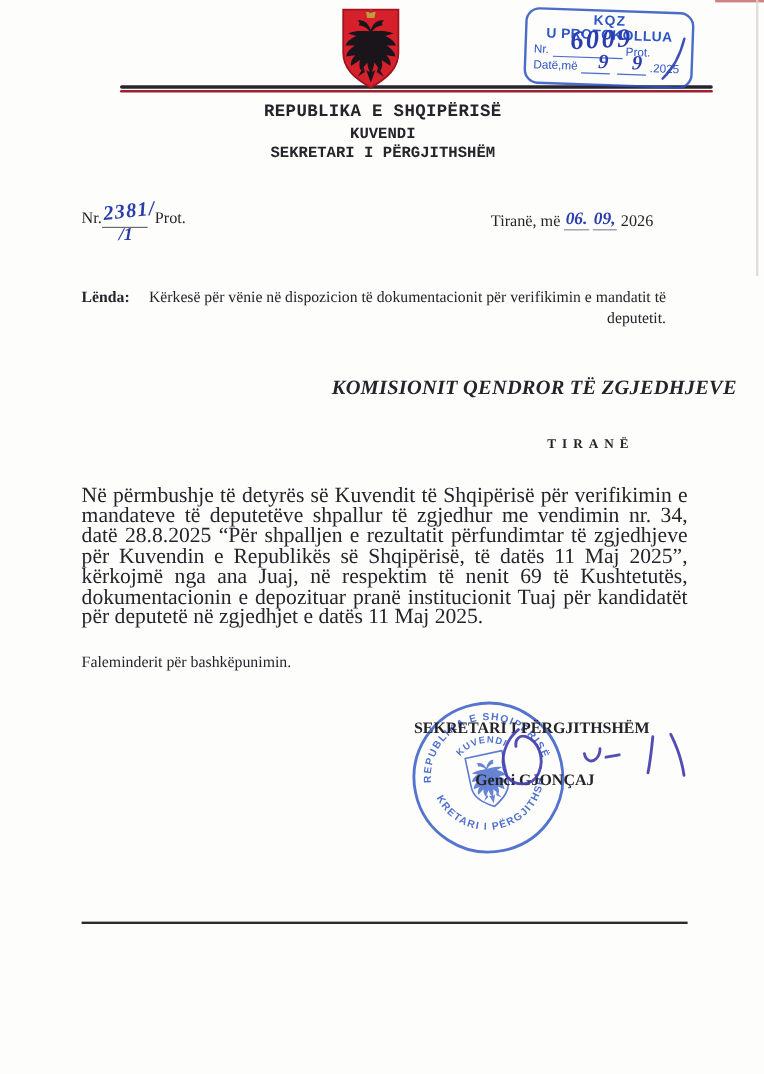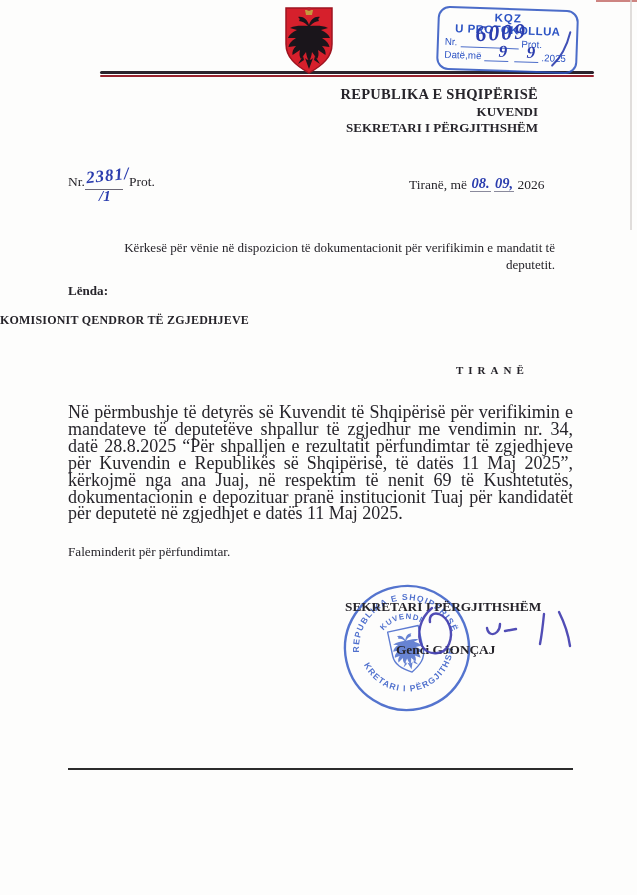--- a/index.html
+++ b/index.html
@@ -13,21 +13,21 @@
   .artifact-right-edge{position:absolute;left:630px;top:0;width:2px;height:230px;background:#d8d5d2;opacity:.8;}
 
   
   .emblem{position:absolute;left:284px;top:6px;width:50px;height:70px;z-index:3;}
 
   
   .rule{position:absolute;left:100px;top:71px;width:494px;height:6px;z-index:2;}
   .rule .dark{height:3.4px;background:#2b232c;border-radius:2px;}
   .rule .red{height:2.4px;background:#98222e;border-radius:2px;margin-top:.2px;}
 
-  .header-titles{position:absolute;left:44px;top:85px;width:494px;text-align:right;z-index:1;}
+  .header-titles{position:absolute;left:72px;top:85px;width:494px;text-align:center;z-index:1;font-family:Liberation Mono, monospace;}
   .header-titles .t1{font-size:14.5px;font-weight:bold;letter-spacing:.3px;line-height:18px;}
   .header-titles .t2{font-size:13px;font-weight:bold;line-height:16px;margin-top:1px;}
   .header-titles .t3{font-size:13px;font-weight:bold;line-height:16px;}
 
   
   .kqz{position:absolute;left:437px;top:8px;width:137px;height:60px;
     border:2.5px solid rgba(43,82,192,.85);border-radius:12px;transform:rotate(2deg);
     color:#2d54c4;font-family:"Liberation Sans",sans-serif;z-index:4;}
   .kqz .r1{font-size:11.5px;text-align:center;letter-spacing:1px;margin-top:2px;font-weight:600;}
   .kqz .r2{font-size:11.5px;text-align:center;letter-spacing:.4px;font-weight:600;}
@@ -44,24 +44,24 @@
   .ref-prot{position:absolute;left:129px;top:174px;font-size:13.5px;}
   .hand-blue{font-family:"Liberation Serif",serif;font-style:italic;color:#2b3dae;font-weight:600;}
   .hand-2381{position:absolute;left:86px;top:166px;font-size:17px;transform:rotate(-6deg);letter-spacing:1px;}
   .hand-2381-u{position:absolute;left:85px;top:189px;width:38px;border-top:1.5px solid #6b6775;}
   .hand-sub1{position:absolute;left:99px;top:188px;font-size:15px;}
   .ref-date{position:absolute;left:409px;top:176px;font-size:13.5px;white-space:nowrap;}
   .ref-date .hd{font-size:14.5px;border-bottom:1px solid #8a8a9c;padding:0 1px;position:relative;top:-1px;}
 
   
   .subject{position:absolute;left:68px;top:240px;width:492px;display:flex;font-size:13.1px;line-height:16.6px;}
-  .subject .lbl{font-weight:bold;width:47px;flex:none;margin-top:43px;}
+  .subject .lbl{font-weight:bold;width:47px;flex:none;}
   .subject .txt{width:440px;text-align:right;}
 
-  .addressee{position:absolute;left:0;top:313px;width:614px;text-align:left;font-weight:bold;font-size:12px;letter-spacing:.2px;}
+  .addressee{position:absolute;left:0;top:313px;width:614px;text-align:right;font-weight:bold;font-size:17px;letter-spacing:.2px;font-style:italic;}
   .tirane{position:absolute;left:456px;top:364px;font-weight:bold;font-size:11px;letter-spacing:5px;}
 
   .body-par{position:absolute;left:68px;top:404px;width:505px;font-size:18px;line-height:16.9px;text-align:justify;}
   .closing{position:absolute;left:68px;top:544px;font-size:13.2px;}
 
   
   .sig-title{position:absolute;left:345px;top:599px;font-weight:bold;font-size:13.3px;z-index:6;}
   .sig-name{position:absolute;left:396px;top:642px;font-weight:bold;font-size:13.3px;z-index:6;}
   .round-stamp{position:absolute;left:339px;top:580px;width:140px;height:140px;z-index:5;opacity:.9;}
   .signature{position:absolute;left:402px;top:596px;width:175px;height:70px;z-index:7;overflow:visible;}
@@ -137,35 +137,35 @@
   </div>
 
   <span class="ref-nr">Nr.</span>
   <span class="hand-blue hand-2381">2381/</span>
   <span class="hand-2381-u"></span>
   <span class="ref-prot">Prot.</span>
   <span class="hand-blue hand-sub1">/1</span>
 
   <div class="ref-date">
     <span>Tiranë, më</span>
-    <span class="hand-blue hd">08.</span>
+    <span class="hand-blue hd">06.</span>
     <span class="hand-blue hd">09,</span>
     <span>2026</span>
   </div>
 
   <div class="subject">
     <span class="lbl">Lënda:</span>
     <span class="txt">Kërkesë për vënie në dispozicion të dokumentacionit për verifikimin e mandatit të deputetit.</span>
   </div>
 
   <div class="addressee">KOMISIONIT QENDROR TË ZGJEDHJEVE</div>
   <div class="tirane">TIRANË</div>
 
   <div class="body-par">Në përmbushje të detyrës së Kuvendit të Shqipërisë për verifikimin e mandateve të deputetëve shpallur të zgjedhur me vendimin nr. 34, datë 28.8.2025 “Për shpalljen e rezultatit përfundimtar të zgjedhjeve për Kuvendin e Republikës së Shqipërisë, të datës 11 Maj 2025”, kërkojmë nga ana Juaj, në respektim të nenit 69 të Kushtetutës, dokumentacionin e depozituar pranë institucionit Tuaj për kandidatët për deputetë në zgjedhjet e datës 11 Maj 2025.</div>
-  <div class="closing">Faleminderit për përfundimtar.</div>
+  <div class="closing">Faleminderit për bashkëpunimin.</div>
 
   <div class="sig-title">SEKRETARI I PËRGJITHSHËM</div>
   <div class="sig-name">Genci GJONÇAJ</div>
 
   <svg class="round-stamp" viewBox="0 0 140 140">
     <g transform="rotate(-12 68 68)" stroke-linejoin="round">
       <circle cx="68" cy="68" r="62" fill="none" stroke="#2d54c4" stroke-width="2.4" opacity=".9"></circle>
       <path id="arcTop" d="M 20 68 A 48 48 0 1 1 116 68" fill="none"></path>
       <path id="arcBottom" d="M 22 74 A 47 47 0 0 0 114 74" fill="none"></path>
       <path id="arcInner" d="M 42 54 A 30 30 0 0 1 94 54" fill="none"></path>

